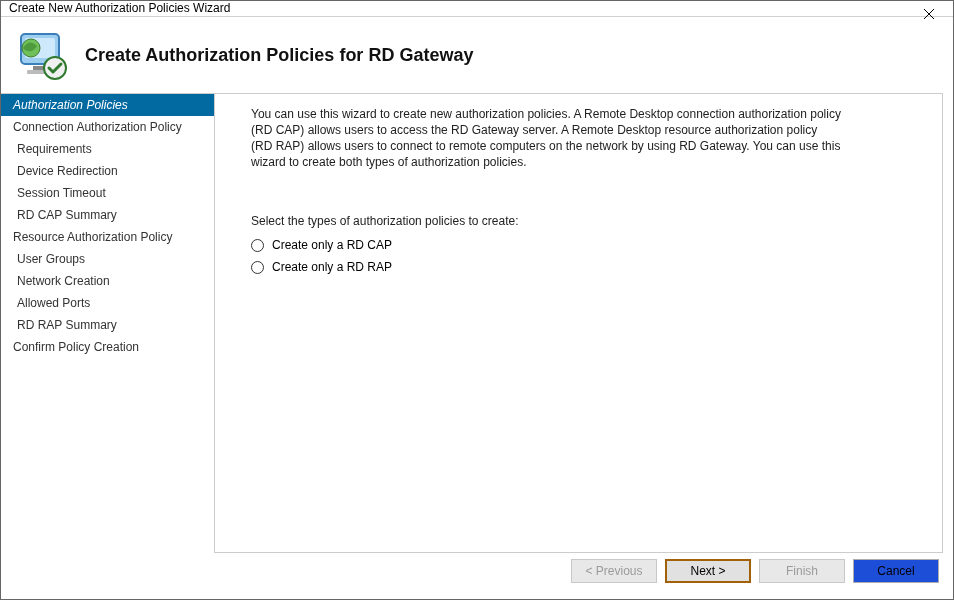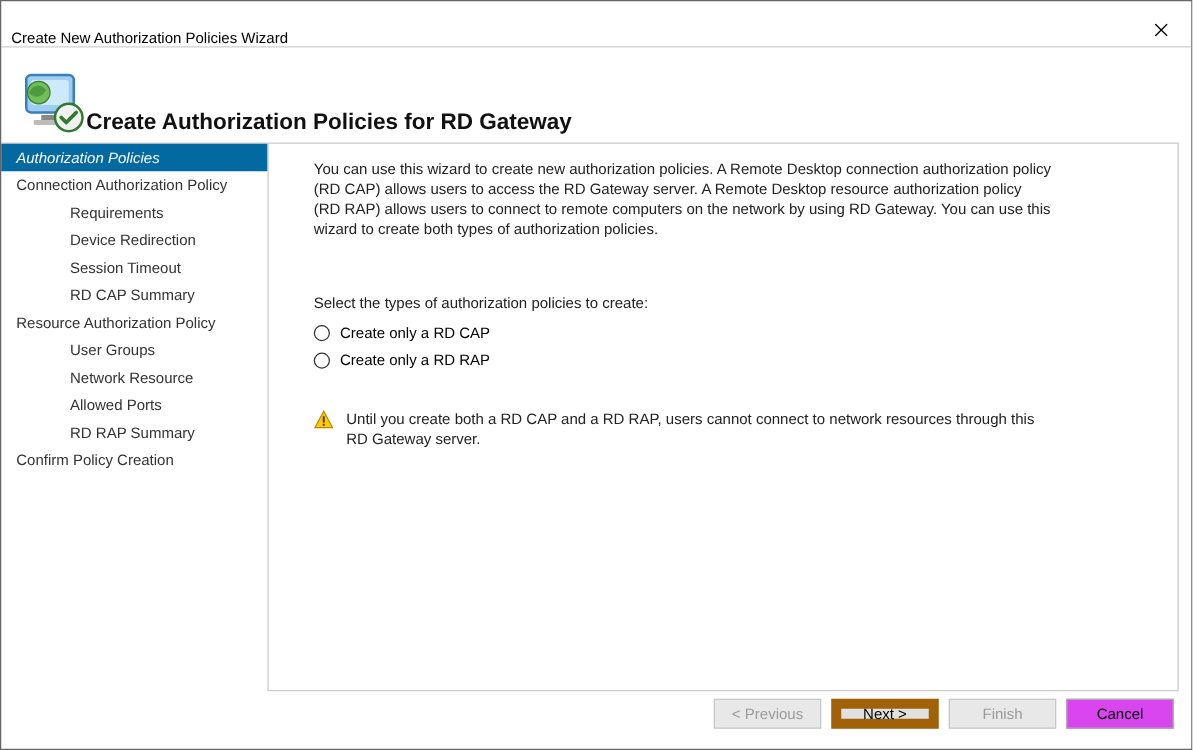--- a/index.html
+++ b/index.html
@@ -13,39 +13,40 @@
     overflow: hidden;
   }
   .window {
     width: 954px; height: 600px;
     background: #fff;
     border: 1px solid #666;
     display: flex;
     flex-direction: column;
   }
   .titlebar {
-    height: 37px;
-    display: flex;
-    align-items: flex-end;
+    height: 16px;
+    display: flex;
+    align-items: flex-start;
     padding: 0 4px 0 8px;
     justify-content: space-between;
     border-bottom: 1px solid #d0d0d0;
   }
   .titlebar-text { font-size: 12px; color: #000; }
   .close-btn {
     width: 40px; height: 26px;
     display: flex; align-items: center; justify-content: center;
     cursor: default;
   }
   .close-btn svg { width: 10px; height: 10px; }
   .header {
     height: 76px;
     display: flex;
-    align-items: flex-end;
+    align-items: center;
     padding: 6px 18px 6px 14px;
+    gap: 16px;
   }
   .header-icon {
     width: 54px; height: 54px;
     flex: 0 0 auto;
     position: relative;
   }
   .header-title {
     font-size: 18px;
     font-weight: 700;
     color: #111;
@@ -66,21 +67,21 @@
     font-size: 12px;
     color: #333;
     cursor: default;
     line-height: 16px;
   }
   .nav-item.selected {
     background: #0369a1;
     color: #fff;
     font-style: italic;
   }
-  .nav-sub { padding-left: 44px; margin-left: 11px; }
+  .nav-sub { padding-left: 16px; }
   .content {
     flex: 1 1 auto;
     border: 1px solid #ccc;
     padding: 12px 36px 12px 36px;
     overflow: hidden;
     position: relative;
   }
   .intro-text {
     font-size: 12px;
     line-height: 16px;
@@ -136,34 +137,34 @@
     display: flex;
     justify-content: flex-end;
     align-items: center;
     padding: 0 14px 10px 16px;
     gap: 8px;
   }
   .btn {
     min-width: 86px;
     height: 24px;
     border: 1px solid #adadad;
-    background: #d946ef;
+    background: #1d4ed8;
     font-size: 12px;
     display: flex;
     align-items: center;
     justify-content: center;
     cursor: default;
   }
   .btn.disabled {
     color: #9b9b9b;
     border-color: #c8c8c8;
     background: #e8e8e8;
   }
   .btn.primary {
-    border: 8px solid #a16207;
+    border: 2px solid #a16207;
     background: #e1e1e1;
     color: #000;
   }
 </style>
 </head>
 <body>
 
 <div class="window">
 
   <div class="titlebar">
@@ -196,21 +197,21 @@
 
     <div class="sidebar" id="sidebar">
         <div class="nav-item selected"><span>Authorization Policies</span></div>
         <div class="nav-item"><span>Connection Authorization Policy</span></div>
         <div class="nav-item nav-sub"><span>Requirements</span></div>
         <div class="nav-item nav-sub"><span>Device Redirection</span></div>
         <div class="nav-item nav-sub"><span>Session Timeout</span></div>
         <div class="nav-item nav-sub"><span>RD CAP Summary</span></div>
         <div class="nav-item"><span>Resource Authorization Policy</span></div>
         <div class="nav-item nav-sub"><span>User Groups</span></div>
-        <div class="nav-item nav-sub"><span>Network Resource</span></div>
+        <div class="nav-item nav-sub"><span>Network Creation</span></div>
         <div class="nav-item nav-sub"><span>Allowed Ports</span></div>
         <div class="nav-item nav-sub"><span>RD RAP Summary</span></div>
         <div class="nav-item"><span>Confirm Policy Creation</span></div>
       </div>
 
     <div class="content">
       <div class="intro-text">You can use this wizard to create new authorization policies. A Remote Desktop connection authorization policy (RD CAP) allows users to access the RD Gateway server. A Remote Desktop resource authorization policy (RD RAP) allows users to connect to remote computers on the network by using RD Gateway. You can use this wizard to create both types of authorization policies.</div>
 
       <div class="section-label">Select the types of authorization policies to create:</div>
 
@@ -218,30 +219,20 @@
           <div class="radio-row">
             <div class="radio-circle"></div>
             <span>Create only a RD CAP</span>
           </div>
           <div class="radio-row">
             <div class="radio-circle"></div>
             <span>Create only a RD RAP</span>
           </div>
         </div>
 
-      <div class="warning-block">
-        <div class="warning-icon">
-          <svg viewBox="0 0 16 16">
-            <polygon points="8,1 15,14 1,14" fill="#ffcc00" stroke="#b58900" stroke-width="1"></polygon>
-            <rect x="7.2" y="5" width="1.6" height="5" fill="#4a3b00"></rect>
-            <rect x="7.2" y="11" width="1.6" height="1.6" fill="#4a3b00"></rect>
-          </svg>
-        </div>
-        <div class="warning-text">Until you create both a RD CAP and a RD RAP, users cannot connect to network resources through this RD Gateway server.</div>
-      </div>
     </div>
 
   </div>
 
   <div class="footer">
     <div class="btn disabled">&lt; Previous</div>
     <div class="btn primary">Next &gt;</div>
     <div class="btn disabled">Finish</div>
     <div class="btn">Cancel</div>
   </div>

